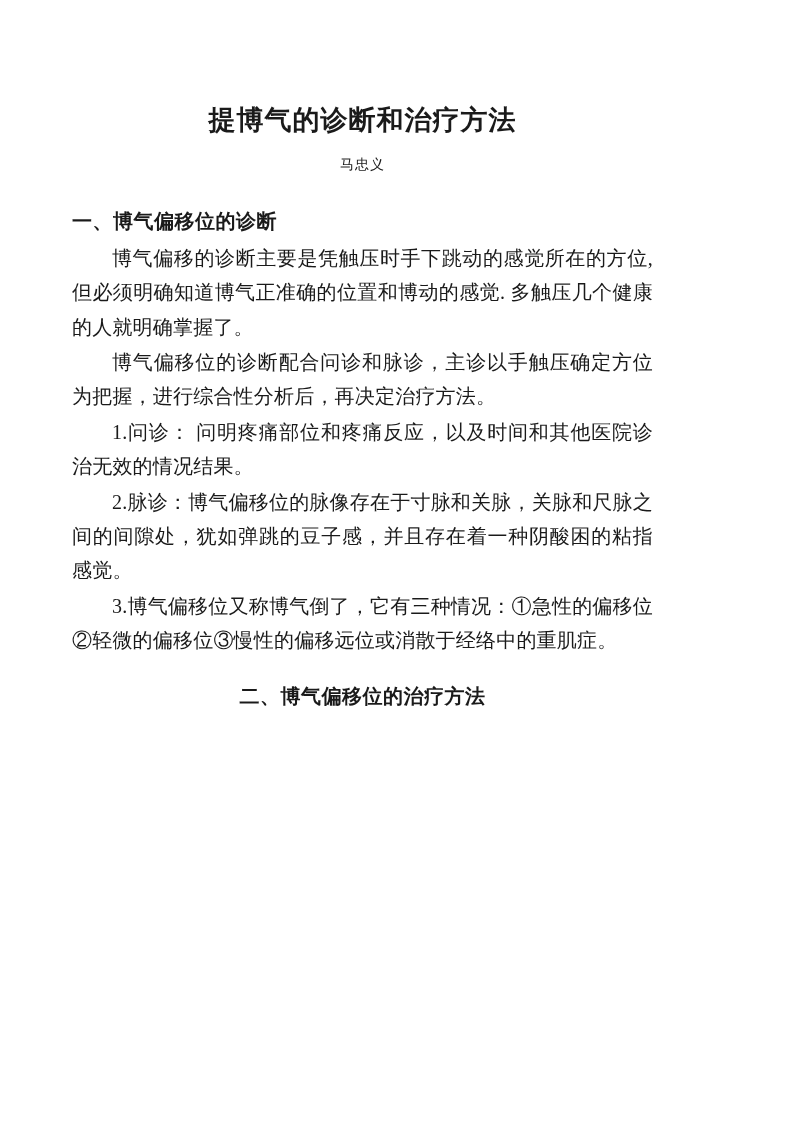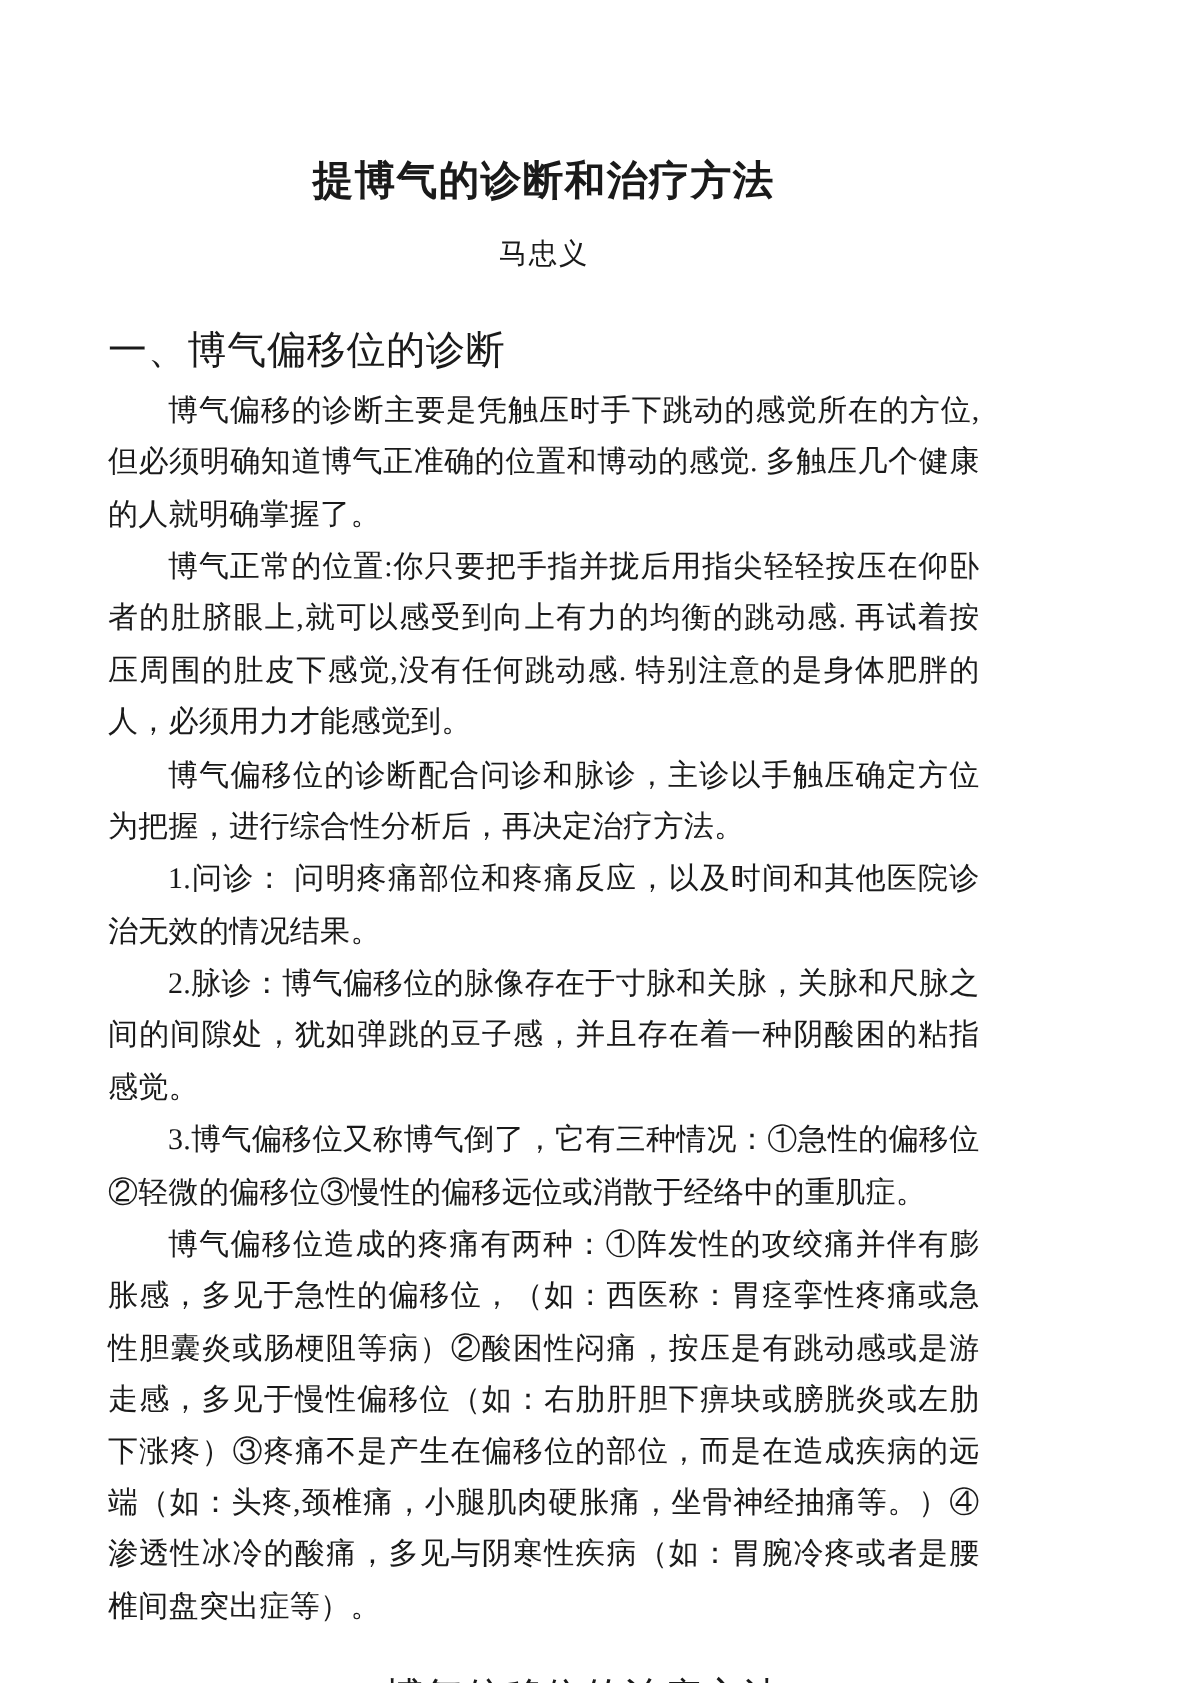--- a/index.html
+++ b/index.html
@@ -24,27 +24,27 @@
   .doc-title {
     text-align: center;
     font-size: 27px;
     font-weight: bold;
     letter-spacing: 1px;
     margin: 18px 0 0 0;
     line-height: 1.4;
   }
   .doc-author {
     text-align: center;
-    font-size: 19px;
+    font-size: 14px;
     margin: 16px 0 0 0;
     letter-spacing: 1px;
   }
   .section-heading {
-    font-size: 26px;
-    font-weight: normal;
+    font-size: 20px;
+    font-weight: bold;
     margin: 34px 0 6px 0;
     letter-spacing: 0.5px;
   }
   .section-heading.second {
     margin-top: 26px;
     text-align: center;
   }
   p.para {
     font-size: 20px;
     line-height: 1.72;
@@ -65,25 +65,23 @@
 <body>
 
 <div class="page">
 
   <h1 class="doc-title">提博气的诊断和治疗方法</h1>
   <div class="doc-author">马忠义</div>
 
   <h2 class="section-heading">一、博气偏移位的诊断</h2>
   <div class="body-block">
     <p class="para">博气偏移的诊断主要是凭触压时手下跳动的感觉所在的方位,但必须明确知道博气正准确的位置和博动的感觉. 多触压几个健康的人就明确掌握了。</p>
-    <p class="para">博气正常的位置:你只要把手指并拢后用指尖轻轻按压在仰卧者的肚脐眼上,就可以感受到向上有力的均衡的跳动感. 再试着按压周围的肚皮下感觉,没有任何跳动感. 特别注意的是身体肥胖的人，必须用力才能感觉到。</p>
     <p class="para">博气偏移位的诊断配合问诊和脉诊，主诊以手触压确定方位为把握，进行综合性分析后，再决定治疗方法。</p>
     <p class="para">1.问诊： 问明疼痛部位和疼痛反应，以及时间和其他医院诊治无效的情况结果。</p>
     <p class="para">2.脉诊：博气偏移位的脉像存在于寸脉和关脉，关脉和尺脉之间的间隙处，犹如弹跳的豆子感，并且存在着一种阴酸困的粘指感觉。</p>
     <p class="para">3.博气偏移位又称博气倒了，它有三种情况：①急性的偏移位②轻微的偏移位③慢性的偏移远位或消散于经络中的重肌症。</p>
-    <p class="para">博气偏移位造成的疼痛有两种：①阵发性的攻绞痛并伴有膨胀感，多见于急性的偏移位，（如：西医称：胃痉挛性疼痛或急性胆囊炎或肠梗阻等病）②酸困性闷痛，按压是有跳动感或是游走感，多见于慢性偏移位（如：右肋肝胆下痹块或膀胱炎或左肋下涨疼）③疼痛不是产生在偏移位的部位，而是在造成疾病的远端（如：头疼,颈椎痛，小腿肌肉硬胀痛，坐骨神经抽痛等。）④渗透性冰冷的酸痛，多见与阴寒性疾病（如：胃腕冷疼或者是腰椎间盘突出症等）。</p>
   </div>
 
   <h2 class="section-heading second">二、博气偏移位的治疗方法</h2>
   <div class="body-block">
   </div>
 
 </div>
 
 </body></html>

